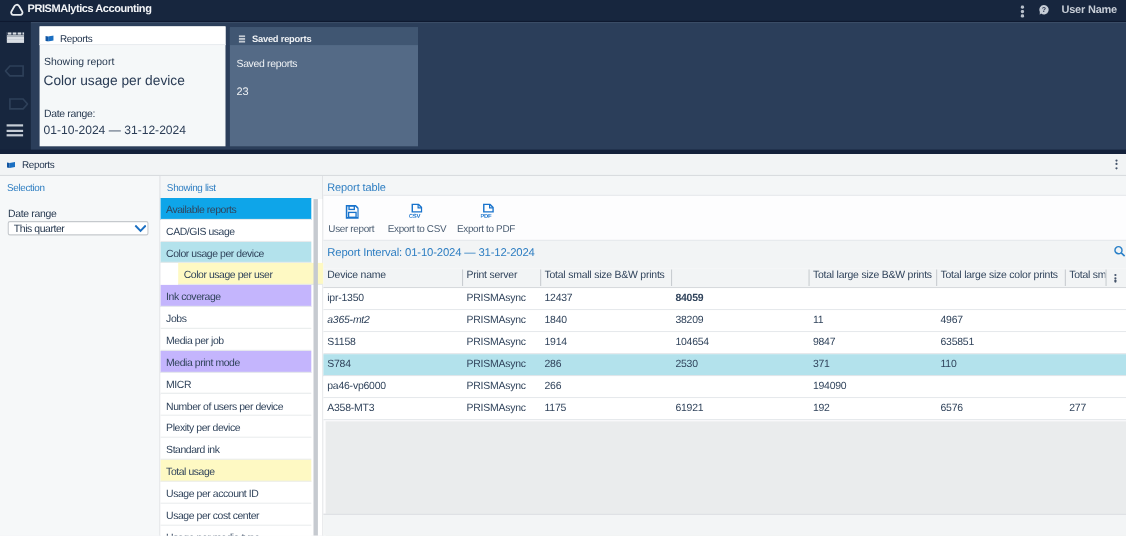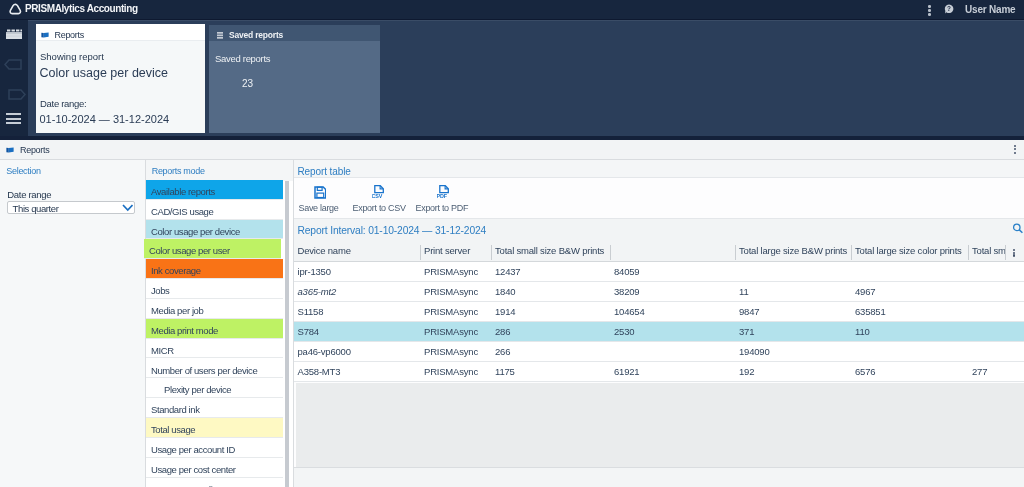--- a/index.html
+++ b/index.html
@@ -71,21 +71,21 @@
 
 <div class="abs" style="left:209px;top:25px;width:171px;height:108px;background:#546a86;"></div>
 <div class="abs" style="left:209px;top:25px;width:171px;height:16px;background:#405672;"></div>
 <svg class="abs" style="left:216.5px;top:31.5px;" width="6" height="7" viewBox="0 0 6 7">
   <rect x="0" y="0" width="6" height="1.7" fill="#c3cad3"></rect>
   <rect x="0" y="2.5" width="6" height="1.7" fill="#c3cad3"></rect>
   <rect x="0" y="5" width="6" height="1.7" fill="#c3cad3"></rect>
 </svg>
 <div class="abs" style="left:229px;top:29.5px;font-size:8.5px;font-weight:600;letter-spacing:-0.2px;color:#eef1f4;">Saved reports</div>
 <div class="abs" style="left:215px;top:52.5px;font-size:9.5px;letter-spacing:-0.3px;color:#eef1f4;">Saved reports</div>
-<div class="abs" style="left:215px;top:78px;font-size:10px;color:#eef1f4;margin-left:27px;">23</div>
+<div class="abs" style="left:215px;top:78px;font-size:10px;color:#eef1f4;">23</div>
 
 <div class="abs" style="left:0;top:140px;width:1024px;height:19.5px;background:#f2f4f5;border-bottom:1px solid #d9dcdf;"></div>
 <svg class="abs" style="left:5.5px;top:147px;" width="8" height="6" viewBox="0 0 11 8">
   <path d="M3.8 1.4 L10.5 0.4 V6.4 L3.8 7.6 Z" fill="#1a6fc2"></path>
   <path d="M0.5 0.8 L3.8 1.4 V7.6 L0.5 7.0 Z" fill="#1155a2"></path>
 </svg>
 <div class="abs" style="left:20px;top:145px;font-size:9px;letter-spacing:-0.3px;color:#24364f;">Reports</div>
 <div class="abs" style="left:1014px;top:144.5px;">
   <div style="width:2.2px;height:2.2px;background:#44536a;border-radius:50%;"></div>
   <div style="width:2.2px;height:2.2px;background:#44536a;border-radius:50%;margin-top:1.6px;"></div>
@@ -96,53 +96,53 @@
 <div class="abs" style="left:6.3px;top:166px;font-size:9px;letter-spacing:-0.3px;color:#2e7ec2;">Selection</div>
 <div class="abs" style="left:7.3px;top:188.5px;font-size:9.5px;letter-spacing:-0.3px;color:#26384f;">Date range</div>
 <div class="abs" style="left:7px;top:200.5px;width:128px;height:13.5px;background:#ffffff;border:1px solid #c5c9cd;border-radius:2px;"></div>
 <div class="abs" style="left:12.6px;top:202.5px;font-size:9.5px;letter-spacing:-0.4px;color:#26384f;">This quarter</div>
 <svg class="abs" style="left:121.6px;top:203.5px;" width="11.5" height="8" viewBox="0 0 11.5 8">
   <path d="M1 1 L5.75 6 L10.5 1" fill="none" stroke="#1a6fc2" stroke-width="1.7"></path>
 </svg>
 
 <div class="abs" style="left:146px;top:160px;width:147.5px;height:327px;background:#f4f6f7;border-right:1px solid #d9dcdf;"></div>
 <div class="abs" style="left:146px;top:180.5px;width:147px;height:306.5px;background:#ffffff;"></div>
-<div class="abs" style="left:151.7px;top:166px;font-size:9px;letter-spacing:-0.3px;color:#2e7ec2;">Reports mode</div>
+<div class="abs" style="left:151.7px;top:166px;font-size:9px;letter-spacing:-0.3px;color:#2e7ec2;">Showing list</div>
 <div class="abs" style="left:146px;top:179.8px;width:137px;height:19.85px;background:#0ea5e9;border-bottom:1px solid #e7eaec;">
     <div style="position:absolute;left:5px;top:6px;font-size:9.5px;letter-spacing:-0.4px;color:#31445c;white-space:nowrap;">Available reports</div>
   </div>
 <div class="abs" style="left:146px;top:199.7px;width:137px;height:19.85px;background:#ffffff;border-bottom:1px solid #e7eaec;">
     <div style="position:absolute;left:5px;top:6px;font-size:9.5px;letter-spacing:-0.4px;color:#31445c;white-space:nowrap;">CAD/GIS usage</div>
   </div>
 <div class="abs" style="left:146px;top:219.5px;width:137px;height:19.85px;background:#b3e2ec;border-bottom:1px solid #e7eaec;">
     <div style="position:absolute;left:5px;top:6px;font-size:9.5px;letter-spacing:-0.4px;color:#31445c;white-space:nowrap;">Color usage per device</div>
   </div>
-<div class="abs" style="left:144px;top:239.4px;width:137px;height:19.85px;background:#bef264;border-bottom:1px solid #e7eaec;">
+<div class="abs" style="left:162px;top:239.4px;width:137px;height:19.85px;background:#fef9c3;border-bottom:1px solid #e7eaec;">
     <div style="position:absolute;left:5px;top:6px;font-size:9.5px;letter-spacing:-0.4px;color:#31445c;white-space:nowrap;">Color usage per user</div>
   </div>
-<div class="abs" style="left:146px;top:259.2px;width:137px;height:19.85px;background:#f97316;border-bottom:1px solid #e7eaec;">
+<div class="abs" style="left:146px;top:259.2px;width:137px;height:19.85px;background:#c4b5fd;border-bottom:1px solid #e7eaec;">
     <div style="position:absolute;left:5px;top:6px;font-size:9.5px;letter-spacing:-0.4px;color:#31445c;white-space:nowrap;">Ink coverage</div>
   </div>
 <div class="abs" style="left:146px;top:279.1px;width:137px;height:19.85px;background:#ffffff;border-bottom:1px solid #e7eaec;">
     <div style="position:absolute;left:5px;top:6px;font-size:9.5px;letter-spacing:-0.4px;color:#31445c;white-space:nowrap;">Jobs</div>
   </div>
 <div class="abs" style="left:146px;top:298.9px;width:137px;height:19.85px;background:#ffffff;border-bottom:1px solid #e7eaec;">
     <div style="position:absolute;left:5px;top:6px;font-size:9.5px;letter-spacing:-0.4px;color:#31445c;white-space:nowrap;">Media per job</div>
   </div>
-<div class="abs" style="left:146px;top:318.8px;width:137px;height:19.85px;background:#bef264;border-bottom:1px solid #e7eaec;">
+<div class="abs" style="left:146px;top:318.8px;width:137px;height:19.85px;background:#c4b5fd;border-bottom:1px solid #e7eaec;">
     <div style="position:absolute;left:5px;top:6px;font-size:9.5px;letter-spacing:-0.4px;color:#31445c;white-space:nowrap;">Media print mode</div>
   </div>
 <div class="abs" style="left:146px;top:338.6px;width:137px;height:19.85px;background:#ffffff;border-bottom:1px solid #e7eaec;">
     <div style="position:absolute;left:5px;top:6px;font-size:9.5px;letter-spacing:-0.4px;color:#31445c;white-space:nowrap;">MICR</div>
   </div>
 <div class="abs" style="left:146px;top:358.5px;width:137px;height:19.85px;background:#ffffff;border-bottom:1px solid #e7eaec;">
     <div style="position:absolute;left:5px;top:6px;font-size:9.5px;letter-spacing:-0.4px;color:#31445c;white-space:nowrap;">Number of users per device</div>
   </div>
 <div class="abs" style="left:146px;top:378.3px;width:137px;height:19.85px;background:#ffffff;border-bottom:1px solid #e7eaec;">
-    <div style="position:absolute;left:18px;top:6px;font-size:9.5px;letter-spacing:-0.4px;color:#31445c;white-space:nowrap;">Plexity per device</div>
+    <div style="position:absolute;left:5px;top:6px;font-size:9.5px;letter-spacing:-0.4px;color:#31445c;white-space:nowrap;">Plexity per device</div>
   </div>
 <div class="abs" style="left:146px;top:398.2px;width:137px;height:19.85px;background:#ffffff;border-bottom:1px solid #e7eaec;text-align:center;">
     <div style="position:absolute;left:5px;top:6px;font-size:9.5px;letter-spacing:-0.4px;color:#31445c;white-space:nowrap;">Standard ink</div>
   </div>
 <div class="abs" style="left:146px;top:418.0px;width:137px;height:19.85px;background:#fef9c3;border-bottom:1px solid #e7eaec;">
     <div style="position:absolute;left:5px;top:6px;font-size:9.5px;letter-spacing:-0.4px;color:#31445c;white-space:nowrap;">Total usage</div>
   </div>
 <div class="abs" style="left:146px;top:437.9px;width:137px;height:19.85px;background:#ffffff;border-bottom:1px solid #e7eaec;">
     <div style="position:absolute;left:5px;top:6px;font-size:9.5px;letter-spacing:-0.4px;color:#31445c;white-space:nowrap;">Usage per account ID</div>
   </div>
@@ -158,21 +158,21 @@
 <div class="abs" style="left:294px;top:160px;width:730px;height:327px;background:#fdfdfe;"></div>
 <div class="abs" style="left:294px;top:160px;width:730px;height:17px;background:#f4f6f7;"></div>
 <div class="abs" style="left:297.5px;top:166px;font-size:10px;letter-spacing:-0.1px;color:#2e7ec2;">Report table</div>
 <div class="abs" style="left:294px;top:177px;width:730px;height:1px;background:#e4e7ea;"></div>
 
 <svg class="abs" style="left:313.5px;top:185.5px;" width="12.5" height="13" viewBox="0 0 12.5 13">
   <path d="M1 1 H9.2 L11.7 3.5 V12 H1 Z" fill="none" stroke="#1873cc" stroke-width="1.5"></path>
   <rect x="3.3" y="1.2" width="4.8" height="3.2" fill="none" stroke="#1873cc" stroke-width="1.2"></rect>
   <rect x="2.9" y="7.1" width="6.8" height="4.4" fill="none" stroke="#1873cc" stroke-width="1.2"></rect>
 </svg>
-<div class="abs" style="left:298.5px;top:202.5px;font-size:9px;letter-spacing:-0.3px;color:#4c5e73;">Save large</div>
+<div class="abs" style="left:298.5px;top:202.5px;font-size:9px;letter-spacing:-0.3px;color:#4c5e73;">User report</div>
 <svg class="abs" style="left:372.3px;top:184.5px;" width="12" height="13.5" viewBox="0 0 12 13.5">
   <path d="M2.8 0.7 H8.3 L11.3 3.7 V7.6 H2.8 Z" fill="none" stroke="#1873cc" stroke-width="1.3"></path>
   <path d="M8.1 0.9 V3.9 H11.1" fill="none" stroke="#1873cc" stroke-width="1.1"></path>
   <text x="-0.4" y="13.2" font-size="5.4" font-weight="bold" fill="#1873cc" letter-spacing="-0.2" font-family="Liberation Sans">CSV</text>
 </svg>
 <div class="abs" style="left:352.5px;top:202.5px;font-size:9px;letter-spacing:-0.3px;color:#4c5e73;">Export to CSV</div>
 <svg class="abs" style="left:436.5px;top:184.5px;" width="12" height="13.5" viewBox="0 0 12 13.5">
   <path d="M2.8 0.7 H8.3 L11.3 3.7 V7.6 H2.8 Z" fill="none" stroke="#1873cc" stroke-width="1.3"></path>
   <path d="M8.1 0.9 V3.9 H11.1" fill="none" stroke="#1873cc" stroke-width="1.1"></path>
   <text x="-0.4" y="13.2" font-size="5.4" font-weight="bold" fill="#1873cc" letter-spacing="-0.2" font-family="Liberation Sans">PDF</text>
@@ -204,21 +204,21 @@
 <div class="abs" style="left:1005px;top:245px;width:1px;height:14.5px;background:#c9cdd1;"></div>
 <div class="abs" style="left:1012.5px;top:248.5px;">
     <div style="width:2.2px;height:2.2px;background:#44536a;border-radius:50%;"></div>
     <div style="width:2.2px;height:2.2px;background:#44536a;border-radius:50%;margin-top:1.6px;"></div>
     <div style="width:2.2px;height:2.2px;background:#44536a;border-radius:50%;"></div>
   </div>
 <div class="abs" style="left:293.5px;top:262px;width:730.5px;height:20px;background:#ffffff;border-bottom:1px solid #e4e7ea;"></div>
 <div class="abs" style="left:297.5px;top:266px;font-size:9.5px;letter-spacing:-0.2px;color:#31445c;white-space:nowrap;">ipr-1350</div>
 <div class="abs" style="left:424px;top:266px;font-size:9.5px;letter-spacing:-0.2px;color:#31445c;white-space:nowrap;">PRISMAsync</div>
 <div class="abs" style="left:495px;top:266px;font-size:9.5px;letter-spacing:-0.2px;color:#31445c;white-space:nowrap;">12437</div>
-<div class="abs" style="left:614px;top:266px;font-size:9.5px;letter-spacing:-0.2px;color:#31445c;white-space:nowrap;">84059</div>
+<div class="abs" style="left:614px;top:266px;font-size:9.5px;letter-spacing:-0.2px;color:#31445c;white-space:nowrap;font-weight:bold;">84059</div>
 <div class="abs" style="left:293.5px;top:282px;width:730.5px;height:20px;background:#ffffff;border-bottom:1px solid #e4e7ea;"></div>
 <div class="abs" style="left:297.5px;top:286px;font-size:9.5px;letter-spacing:-0.2px;color:#31445c;white-space:nowrap;font-style:italic;">a365-mt2</div>
 <div class="abs" style="left:424px;top:286px;font-size:9.5px;letter-spacing:-0.2px;color:#31445c;white-space:nowrap;">PRISMAsync</div>
 <div class="abs" style="left:495px;top:286px;font-size:9.5px;letter-spacing:-0.2px;color:#31445c;white-space:nowrap;">1840</div>
 <div class="abs" style="left:614px;top:286px;font-size:9.5px;letter-spacing:-0.2px;color:#31445c;white-space:nowrap;">38209</div>
 <div class="abs" style="left:739px;top:286px;font-size:9.5px;letter-spacing:-0.2px;color:#31445c;white-space:nowrap;">11</div>
 <div class="abs" style="left:855px;top:286px;font-size:9.5px;letter-spacing:-0.2px;color:#31445c;white-space:nowrap;">4967</div>
 <div class="abs" style="left:293.5px;top:302px;width:730.5px;height:20px;background:#ffffff;border-bottom:1px solid #e4e7ea;"></div>
 <div class="abs" style="left:297.5px;top:306px;font-size:9.5px;letter-spacing:-0.2px;color:#31445c;white-space:nowrap;">S1158</div>
 <div class="abs" style="left:424px;top:306px;font-size:9.5px;letter-spacing:-0.2px;color:#31445c;white-space:nowrap;">PRISMAsync</div>

